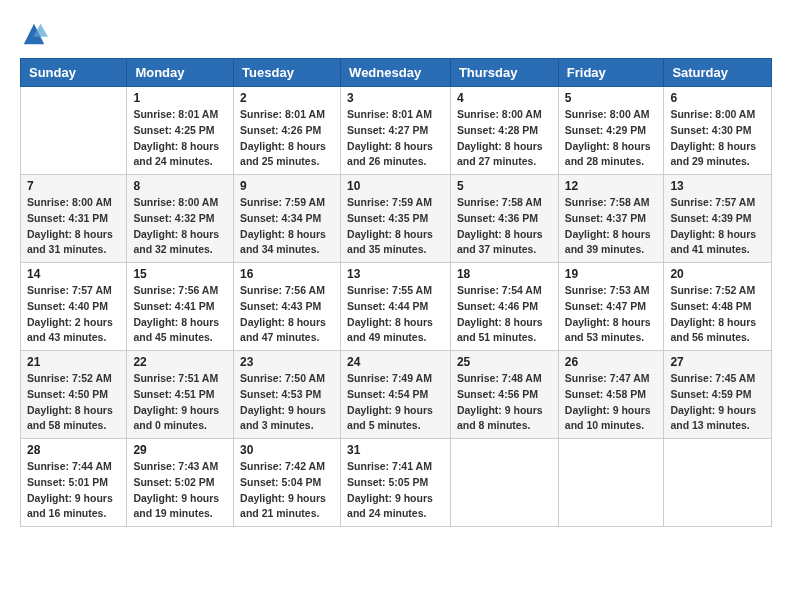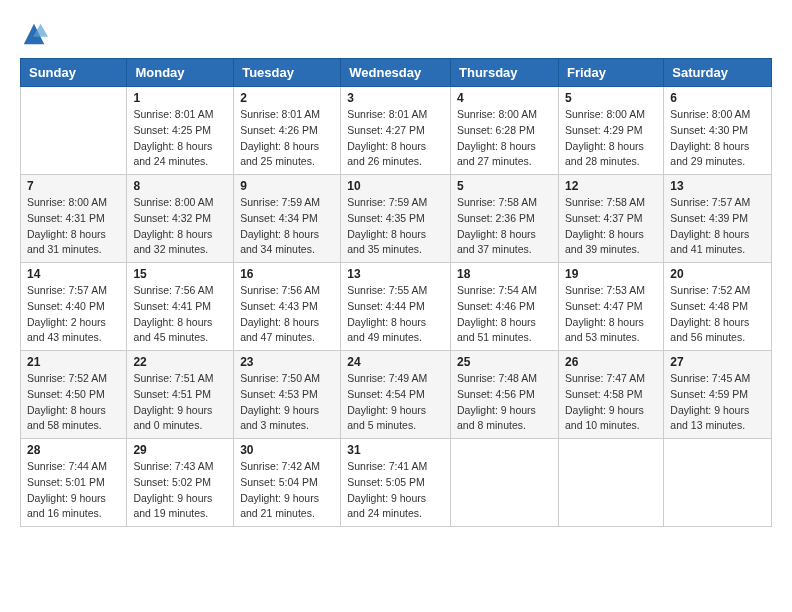--- a/index.html
+++ b/index.html
@@ -78,20 +78,21 @@
     .day-number {
       font-size: 12px;
       font-weight: bold;
       color: #222;
       display: block;
       margin-bottom: 2px;
     }
     .day-info {
       line-height: 1.5;
       font-size: 10.5px;
+      font-weight: bold;
     }
     .empty-cell {
       background: #fff !important;
     }
   </style>
 </head>
 <body>
 
 <div class="header">
   <div class="logo">
@@ -146,21 +147,21 @@
 <div class="day-info">
   <span>Sunrise: 8:01 AM</span><br>
   <span>Sunset: 4:27 PM</span><br>
   <span>Daylight: 8 hours and 26 minutes.</span>
 </div>
         </td>
         <td>
           <span class="day-number">4</span>
 <div class="day-info">
   <span>Sunrise: 8:00 AM</span><br>
-  <span>Sunset: 6:28 PM</span><br>
+  <span>Sunset: 4:28 PM</span><br>
   <span>Daylight: 8 hours and 27 minutes.</span>
 </div>
         </td>
         <td>
           <span class="day-number">5</span>
 <div class="day-info">
   <span>Sunrise: 8:00 AM</span><br>
   <span>Sunset: 4:29 PM</span><br>
   <span>Daylight: 8 hours and 28 minutes.</span>
 </div>
@@ -204,21 +205,21 @@
 <div class="day-info">
   <span>Sunrise: 7:59 AM</span><br>
   <span>Sunset: 4:35 PM</span><br>
   <span>Daylight: 8 hours and 35 minutes.</span>
 </div>
         </td>
         <td>
           <span class="day-number">5</span>
 <div class="day-info">
   <span>Sunrise: 7:58 AM</span><br>
-  <span>Sunset: 2:36 PM</span><br>
+  <span>Sunset: 4:36 PM</span><br>
   <span>Daylight: 8 hours and 37 minutes.</span>
 </div>
         </td>
         <td>
           <span class="day-number">12</span>
 <div class="day-info">
   <span>Sunrise: 7:58 AM</span><br>
   <span>Sunset: 4:37 PM</span><br>
   <span>Daylight: 8 hours and 39 minutes.</span>
 </div>

